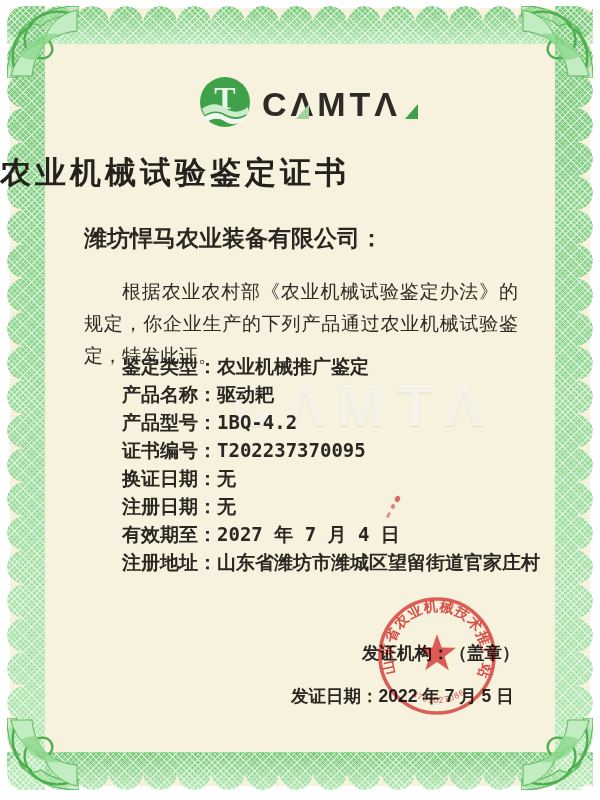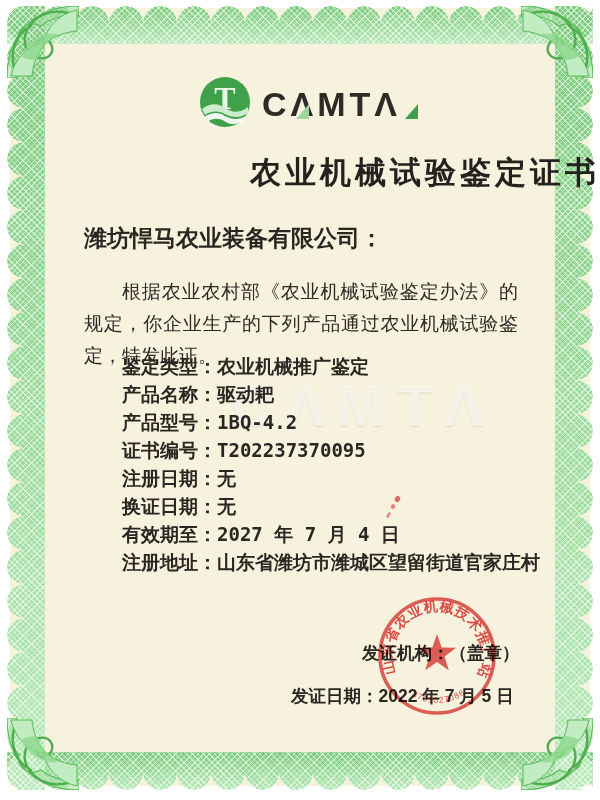--- a/index.html
+++ b/index.html
@@ -57,21 +57,21 @@
   }
   
   .content{position:absolute;inset:0;z-index:4;}
   .logo-row{position:absolute;top:76px;left:0;right:0;display:flex;justify-content:center;align-items:center;gap:11px;}
   .logo-wordmark{position:relative;font-size:34px;font-weight:800;letter-spacing:4px;color:#2e2b26;line-height:1;}
   .logo-tri{position:absolute;width:13px;height:15px;bottom:2px;
     clip-path:polygon(100% 0,100% 100%,0 100%);}
   .logo-tri-1{left:34px;background:#9ed49e;}
   .logo-tri-2{left:143px;background:#3f9f4f;}
   .cert-title{
-    position:absolute;top:152px;left:0;right:0;text-align:right;
+    position:absolute;top:152px;left:0;right:0;text-align:left;
     font-family:"Liberation Serif","DejaVu Serif",serif;
     font-size:31px;font-weight:700;letter-spacing:4px;color:#24221e;
   }
   .addressee{position:absolute;top:223px;left:84px;font-size:23px;font-weight:700;color:#2a2722;}
   .body-paragraph{
     position:absolute;top:276px;left:84px;width:434px;
     font-size:19px;line-height:32px;font-weight:400;color:#2e2b26;
     text-indent:2em;text-align:justify;
   }
   .fields{position:absolute;top:352px;left:122px;right:60px;}
@@ -176,24 +176,24 @@
     <div class="field-row">
       <span class="field-label">产品名称：</span><span class="field-value">驱动耙</span>
     </div>
     <div class="field-row">
       <span class="field-label">产品型号：</span><span class="field-value">1BQ-4.2</span>
     </div>
     <div class="field-row">
       <span class="field-label">证书编号：</span><span class="field-value">T202237370095</span>
     </div>
     <div class="field-row">
+      <span class="field-label">换证日期：</span><span class="field-value">无</span>
+    </div>
+    <div class="field-row">
       <span class="field-label">注册日期：</span><span class="field-value">无</span>
-    </div>
-    <div class="field-row">
-      <span class="field-label">换证日期：</span><span class="field-value">无</span>
     </div>
     <div class="field-row">
       <span class="field-label">有效期至：</span><span class="field-value">2027 年 7 月 4 日</span>
     </div>
     <div class="field-row">
       <span class="field-label">注册地址：</span><span class="field-value">山东省潍坊市潍城区望留街道官家庄村</span>
     </div>
   </div>
 
   <div class="authority-line">

